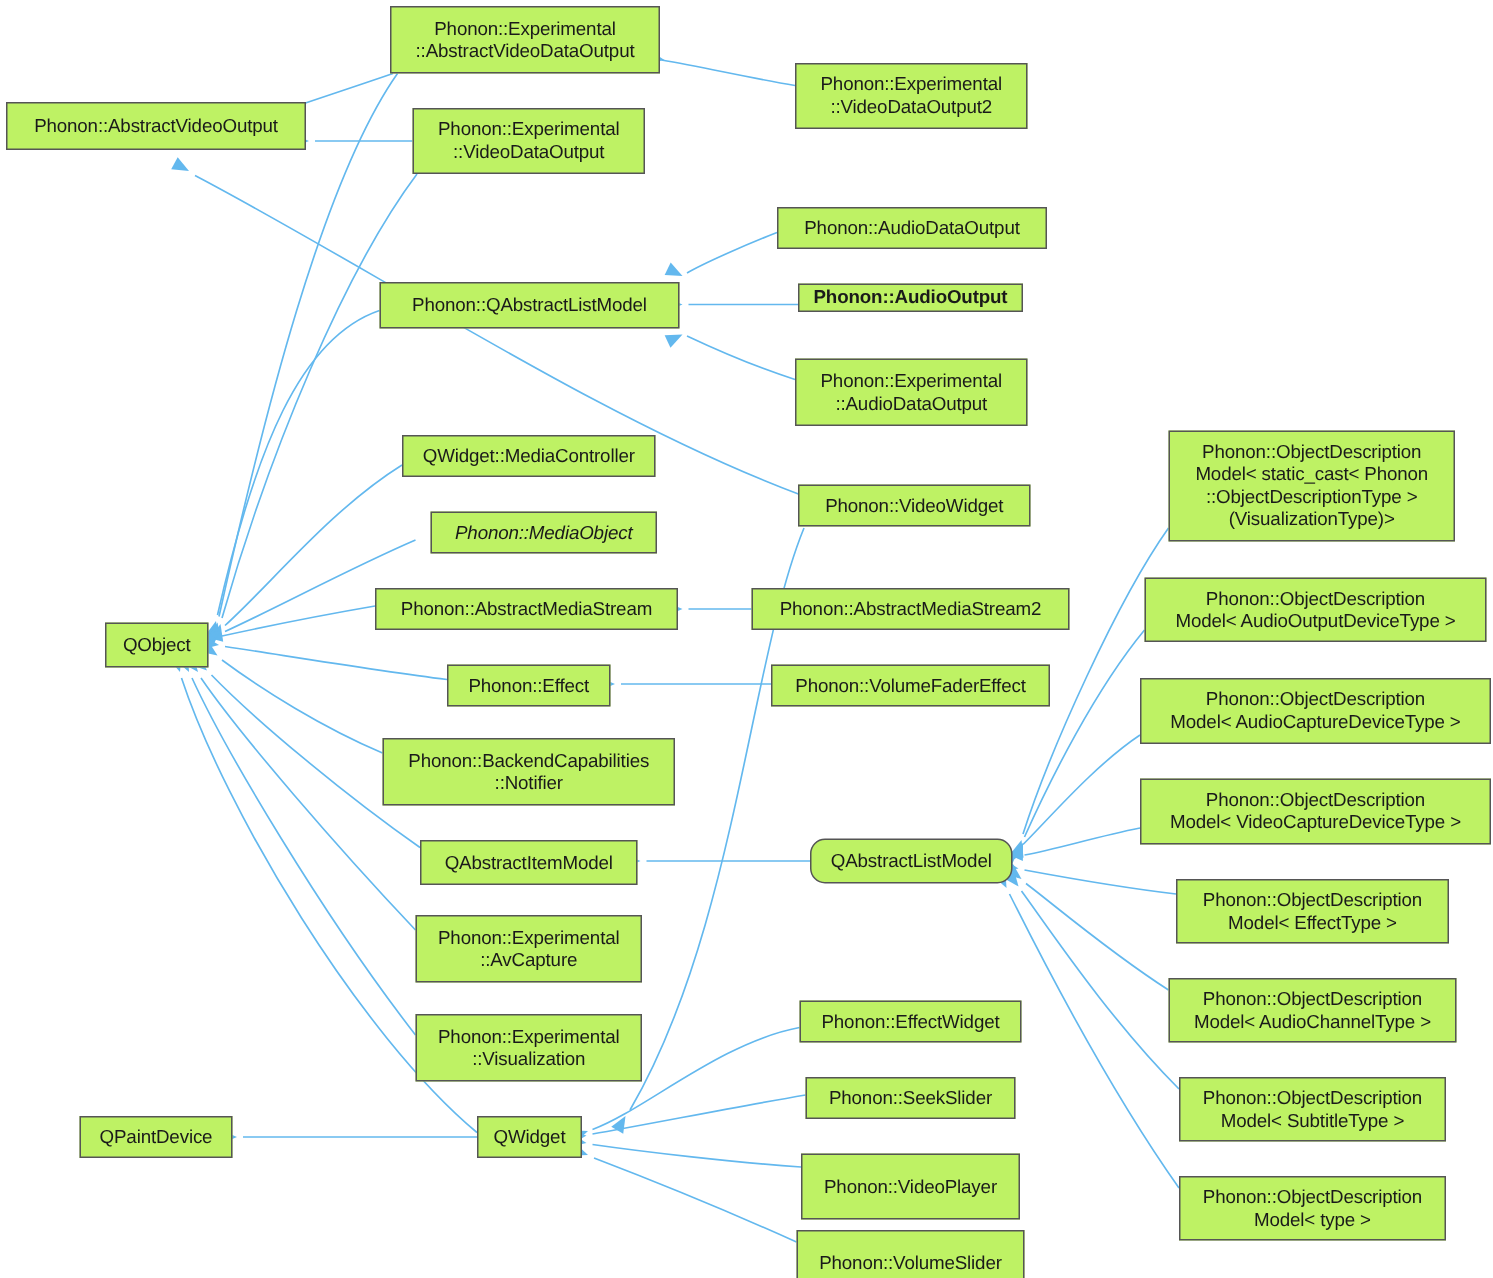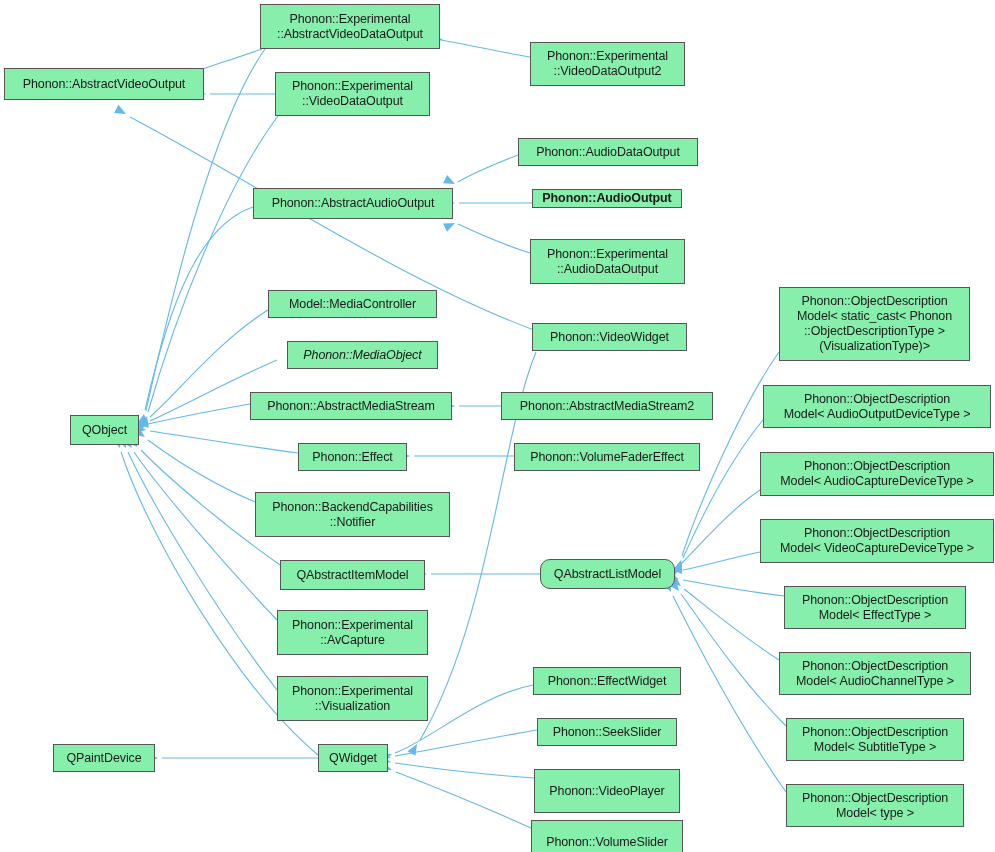--- a/index.html
+++ b/index.html
@@ -20,21 +20,21 @@
     left: 0;
     top: 0;
     width: 995px;
     height: 852px;
     pointer-events: none;
   }
   .node {
     position: absolute;
     box-sizing: border-box;
     border: 1px solid #555555;
-    background: #86efac;
+    background: #bef264;
     color: #1a1a1a;
     font-size: 12.5px;
     line-height: 15px;
     text-align: center;
     display: flex;
     align-items: center;
     justify-content: center;
     white-space: pre;
     letter-spacing: -0.1px;
     cursor: default;
@@ -124,29 +124,29 @@
     </svg>
   <div id="node-layer">
       <div class="node" style="left: 260px; top: 4px; width: 180px; height: 45px;"><span>Phonon::Experimental
 ::AbstractVideoDataOutput</span></div>
       <div class="node" style="left: 530px; top: 42px; width: 155px; height: 44px;"><span>Phonon::Experimental
 ::VideoDataOutput2</span></div>
       <div class="node" style="left: 4px; top: 68px; width: 200px; height: 32px;"><span>Phonon::AbstractVideoOutput</span></div>
       <div class="node" style="left: 275px; top: 72px; width: 155px; height: 44px;"><span>Phonon::Experimental
 ::VideoDataOutput</span></div>
       <div class="node" style="left: 518px; top: 138px; width: 180px; height: 28px;"><span>Phonon::AudioDataOutput</span></div>
-      <div class="node" style="left: 253px; top: 188px; width: 200px; height: 31px;"><span>Phonon::AbstractAudioOutput</span></div>
+      <div class="node" style="left: 253px; top: 188px; width: 200px; height: 31px;"><span>Phonon::QAbstractListModel</span></div>
       <div class="node" style="left: 532px; top: 189px; width: 150px; height: 19px; font-weight: bold;"><span>Phonon::AudioOutput</span></div>
       <div class="node" style="left: 530px; top: 239px; width: 155px; height: 45px;"><span>Phonon::Experimental
 ::AudioDataOutput</span></div>
       <div class="node" style="left: 779px; top: 287px; width: 191px; height: 74px;"><span>Phonon::ObjectDescription
 Model&lt; static_cast&lt; Phonon
 ::ObjectDescriptionType &gt;
 (VisualizationType)&gt;</span></div>
-      <div class="node" style="left: 268px; top: 290px; width: 169px; height: 28px;"><span>Model::MediaController</span></div>
+      <div class="node" style="left: 268px; top: 290px; width: 169px; height: 28px;"><span>QWidget::MediaController</span></div>
       <div class="node" style="left: 532px; top: 323px; width: 155px; height: 28px;"><span>Phonon::VideoWidget</span></div>
       <div class="node" style="left: 287px; top: 341px; width: 151px; height: 28px; font-style: italic;"><span>Phonon::MediaObject</span></div>
       <div class="node" style="left: 763px; top: 385px; width: 228px; height: 43px;"><span>Phonon::ObjectDescription
 Model&lt; AudioOutputDeviceType &gt;</span></div>
       <div class="node" style="left: 250px; top: 392px; width: 202px; height: 28px;"><span>Phonon::AbstractMediaStream</span></div>
       <div class="node" style="left: 501px; top: 392px; width: 212px; height: 28px;"><span>Phonon::AbstractMediaStream2</span></div>
       <div class="node" style="left: 298px; top: 443px; width: 109px; height: 28px;"><span>Phonon::Effect</span></div>
       <div class="node" style="left: 514px; top: 443px; width: 186px; height: 28px;"><span>Phonon::VolumeFaderEffect</span></div>
       <div class="node" style="left: 760px; top: 452px; width: 234px; height: 44px;"><span>Phonon::ObjectDescription
 Model&lt; AudioCaptureDeviceType &gt;</span></div>

